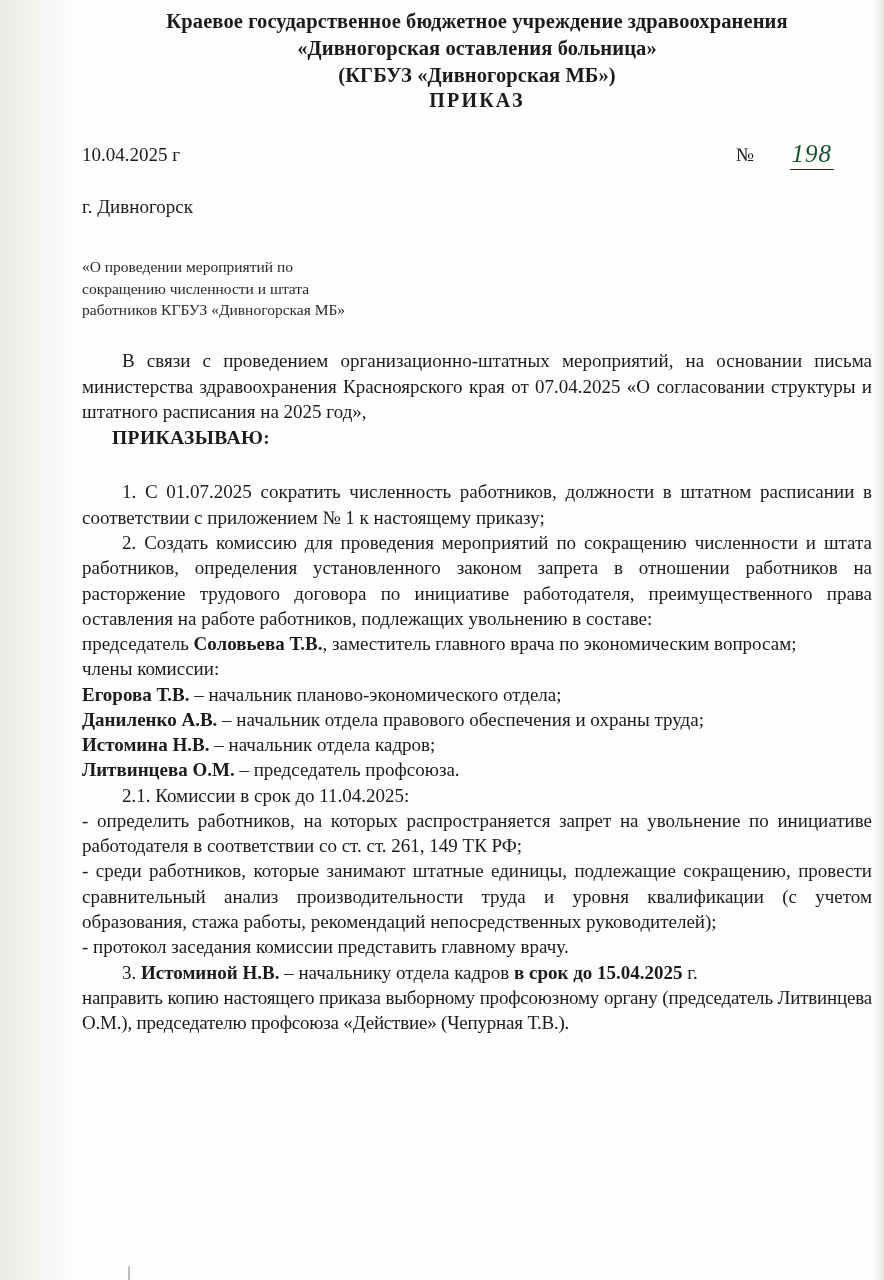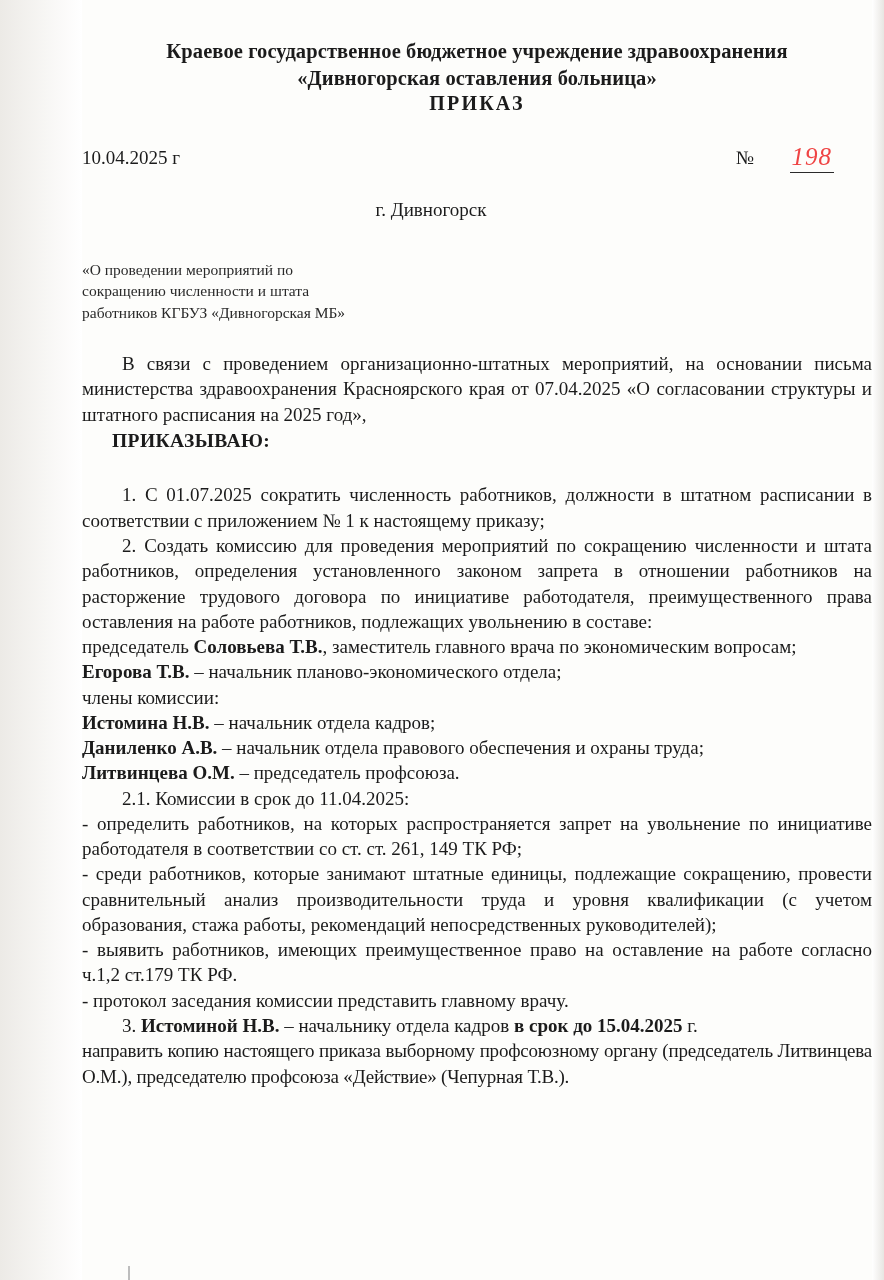--- a/index.html
+++ b/index.html
@@ -23,21 +23,21 @@
     width: 790px;
     height: 1280px;
   }
   .hdr {
     text-align: center;
     font-weight: bold;
     font-size: 20.5px;
     line-height: 1.32;
     letter-spacing: 0.1px;
   }
-  .hdr-l1 { margin-top: 38px; }
+  .hdr-l1 { margin-top: 8px; }
   .hdr-l2 { }
   .hdr-l3 { }
   .order-word {
     text-align: center;
     font-weight: bold;
     font-size: 20px;
     letter-spacing: 2.2px;
   }
   .daterow {
     position: relative;
@@ -59,24 +59,24 @@
   .daterow .numval {
     position: absolute;
     right: 38px;
     top: -4px;
     font-family: "Liberation Serif", serif;
     font-style: italic;
     font-size: 25px;
     letter-spacing: 1px;
     border-bottom: 1.6px solid #2a2a2a;
     padding: 0 2px 1px 2px;
-    color: #ef4444;
+    color: #14532d;
   }
   .city {
-    text-align: center;
+    text-align: left;
     font-size: 19px;
     margin-top: 22px;
     padding-right: 92px;
   }
   .subject {
     margin-top: 38px;
     font-size: 15.5px;
     line-height: 1.38;
     width: 330px;
     color: #2a2a2a;
@@ -129,20 +129,21 @@
 
 <div class="page">
   <div class="edge-l"></div>
   <div class="edge-r"></div>
   <div class="bottom-tick"></div>
 
   <div class="inner">
 
     <div class="hdr hdr-l1">Краевое государственное бюджетное учреждение здравоохранения</div>
     <div class="hdr hdr-l2">«Дивногорская оставления больница»</div>
+    <div class="hdr hdr-l3">(КГБУЗ «Дивногорская МБ»)</div>
 
     <div class="order-word">ПРИКАЗ</div>
 
     <div class="daterow">
       <span class="date">10.04.2025 г</span>
       <span class="numlabel">№</span>
       <span class="numval">198</span>
     </div>
 
     <div class="city">г. Дивногорск</div>
@@ -160,40 +161,39 @@
 
       <div class="gap-sm"></div>
 
       <p class="line p-ind2 justify">1. С 01.07.2025 сократить численность работников, должности в штатном расписании в соответствии с приложением № 1 к настоящему приказу;</p>
       <p class="line p-ind2 justify">2. Создать комиссию для проведения мероприятий по сокращению численности и штата работников, определения установленного законом запрета в отношении работников на расторжение трудового договора по инициативе работодателя, преимущественного права оставления на работе работников, подлежащих увольнению в составе:</p>
 
       <p class="line justify">
         <span>председатель </span><span class="bold">Соловьева Т.В.</span><span>, заместитель главного врача по экономическим вопросам;</span>
       </p>
 
+      <p class="line left">члены комиссии:</p>
+
       <p class="line left">
         <span class="bold">Егорова Т.В.</span><span> – начальник планово-экономического отдела;</span>
       </p>
-
-      <p class="line left">члены комиссии:</p>
+      <p class="line left">
+        <span class="bold">Даниленко А.В.</span><span> – начальник отдела правового обеспечения и охраны труда;</span>
+      </p>
       <p class="line left">
         <span class="bold">Истомина Н.В.</span><span> –  начальник отдела кадров;</span>
-      </p>
-      <p class="line left">
-        <span class="bold">Даниленко А.В.</span><span> – начальник отдела правового обеспечения и охраны труда;</span>
       </p>
       <p class="line left">
         <span class="bold">Литвинцева О.М.</span><span> – председатель профсоюза.</span>
       </p>
 
       <p class="line p-ind2 left">2.1. Комиссии в срок до 11.04.2025:</p>
 
       <p class="line justify">- определить работников, на которых распространяется запрет на увольнение по инициативе работодателя в соответствии со ст. ст. 261, 149 ТК РФ;</p>
       <p class="line justify">- среди работников, которые занимают штатные единицы, подлежащие сокращению, провести сравнительный анализ производительности труда и уровня квалификации (с учетом образования, стажа работы, рекомендаций непосредственных руководителей);</p>
-      <p class="line justify">- выявить работников, имеющих преимущественное право на оставление на работе согласно ч.1,2 ст.179 ТК РФ.</p>
       <p class="line left">- протокол заседания комиссии представить главному врачу.</p>
 
       <p class="line p-ind2 justify">
         <span>3. </span><span class="bold">Истоминой Н.В.</span><span> – начальнику отдела кадров </span><span class="bold">в срок до 15.04.2025</span><span> г.</span>
       </p>
       <p class="line justify squeeze">направить копию настоящего приказа выборному профсоюзному органу (председатель Литвинцева О.М.), председателю профсоюза «Действие» (Чепурная Т.В.).</p>
 
     </div>
   </div>
 </div>

